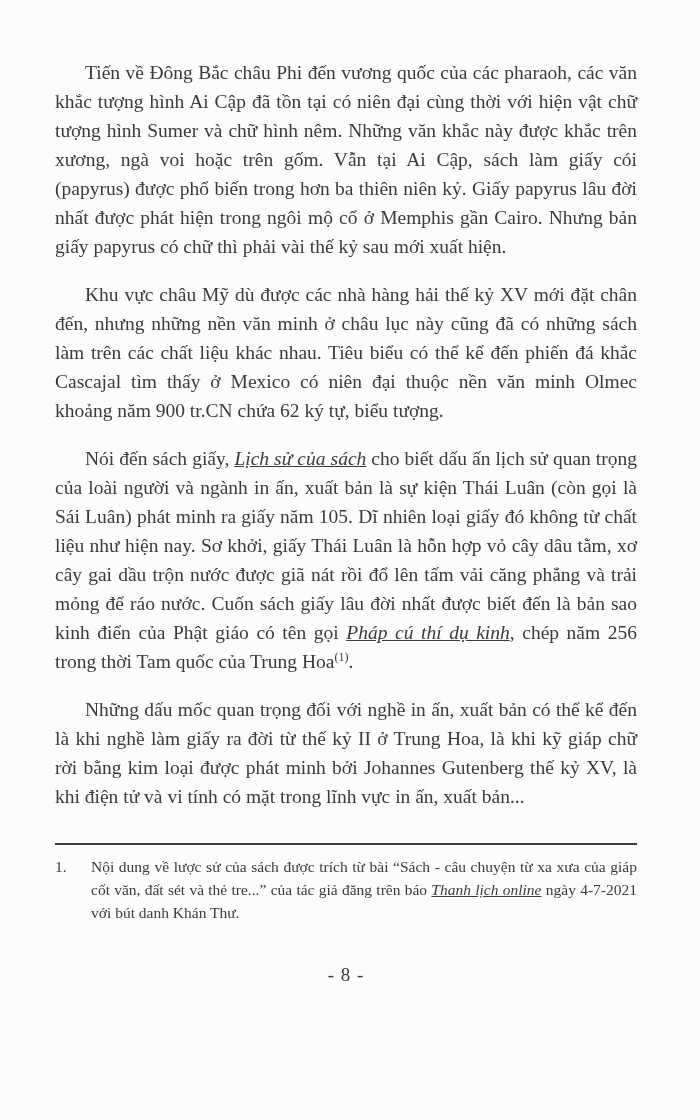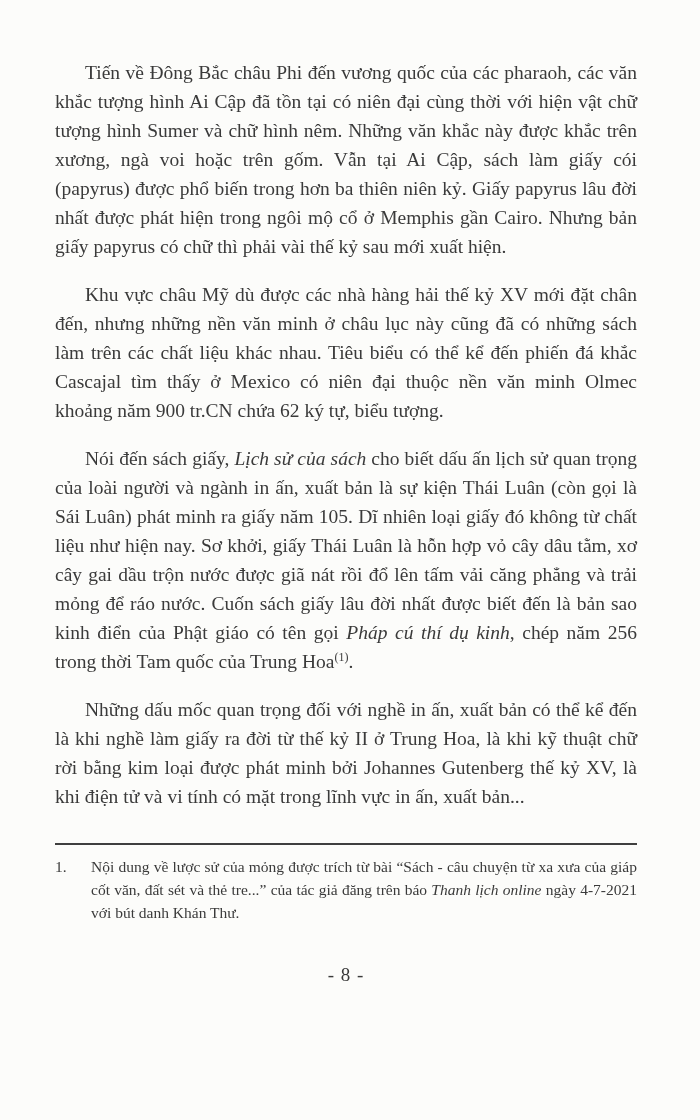--- a/index.html
+++ b/index.html
@@ -21,20 +21,21 @@
   }
   .body-text p {
     margin: 0 0 19px 0;
     font-size: 19.5px;
     line-height: 29px;
     text-align: justify;
     text-indent: 30px;
   }
   .italic {
     font-style: italic;
+    text-decoration: underline;
   }
   sup.fn-ref {
     font-size: 12px;
     line-height: 0;
     vertical-align: super;
   }
   .footnote-sep {
     border: none;
     border-top: 2px solid #3f3f3f;
     margin: 32px 0 10px 0;
@@ -66,26 +67,26 @@
 <div class="page">
 
   <div class="body-text">
 
     <p><span>Tiến về Đông Bắc châu Phi đến vương quốc của các pharaoh, các văn khắc tượng hình Ai Cập đã tồn tại có niên đại cùng thời với hiện vật chữ tượng hình Sumer và chữ hình nêm. Những văn khắc này được khắc trên xương, ngà voi hoặc trên gốm. Vẫn tại Ai Cập, sách làm giấy cói (papyrus) được phổ biến trong hơn ba thiên niên kỷ. Giấy papyrus lâu đời nhất được phát hiện trong ngôi mộ cổ ở Memphis gần Cairo. Nhưng bản giấy papyrus có chữ thì phải vài thế kỷ sau mới xuất hiện.</span></p>
 
     <p><span>Khu vực châu Mỹ dù được các nhà hàng hải thế kỷ XV mới đặt chân đến, nhưng những nền văn minh ở châu lục này cũng đã có những sách làm trên các chất liệu khác nhau. Tiêu biểu có thể kể đến phiến đá khắc Cascajal tìm thấy ở Mexico có niên đại thuộc nền văn minh Olmec khoảng năm 900 tr.CN chứa 62 ký tự, biểu tượng.</span></p>
 
     <p><span>Nói đến sách giấy, </span><span class="italic">Lịch sử của sách</span><span> cho biết dấu ấn lịch sử quan trọng của loài người và ngành in ấn, xuất bản là sự kiện Thái Luân (còn gọi là Sái Luân) phát minh ra giấy năm 105. Dĩ nhiên loại giấy đó không từ chất liệu như hiện nay. Sơ khởi, giấy Thái Luân là hỗn hợp vỏ cây dâu tằm, xơ cây gai dầu trộn nước được giã nát rồi đổ lên tấm vải căng phẳng và trải mỏng để ráo nước. Cuốn sách giấy lâu đời nhất được biết đến là bản sao kinh điển của Phật giáo có tên gọi </span><span class="italic">Pháp cú thí dụ kinh</span><span>, chép năm 256 trong thời Tam quốc của Trung Hoa</span><sup class="fn-ref">(1)</sup><span>.</span></p>
 
-    <p><span>Những dấu mốc quan trọng đối với nghề in ấn, xuất bản có thể kể đến là khi nghề làm giấy ra đời từ thế kỷ II ở Trung Hoa, là khi kỹ thuật chữ rời bằng kim loại được phát minh bởi Johannes Gutenberg thế kỷ XV, là khi điện tử và vi tính có mặt trong lĩnh vực in ấn, xuất bản...</span></p>
+    <p><span>Những dấu mốc quan trọng đối với nghề in ấn, xuất bản có thể kể đến là khi nghề làm giấy ra đời từ thế kỷ II ở Trung Hoa, là khi kỹ giáp chữ rời bằng kim loại được phát minh bởi Johannes Gutenberg thế kỷ XV, là khi điện tử và vi tính có mặt trong lĩnh vực in ấn, xuất bản...</span></p>
 
   </div>
 
   <hr class="footnote-sep">
 
   <div class="footnote">
     <span class="footnote-marker">1.</span>
-    <span class="footnote-text"><span>Nội dung về lược sử của mỏng được trích từ bài “Sách - câu chuyện từ xa xưa của giáp cốt văn, đất sét và thẻ tre...” của tác giả đăng trên báo </span><span class="italic">Thanh lịch online</span><span> ngày 4-7-2021 với bút danh Khán Thư.</span></span>
+    <span class="footnote-text"><span>Nội dung về lược sử của sách được trích từ bài “Sách - câu chuyện từ xa xưa của giáp cốt văn, đất sét và thẻ tre...” của tác giả đăng trên báo </span><span class="italic">Thanh lịch online</span><span> ngày 4-7-2021 với bút danh Khán Thư.</span></span>
   </div>
 
   <div class="page-number">- 8 -</div>
 
 </div>
 
 </body></html>

